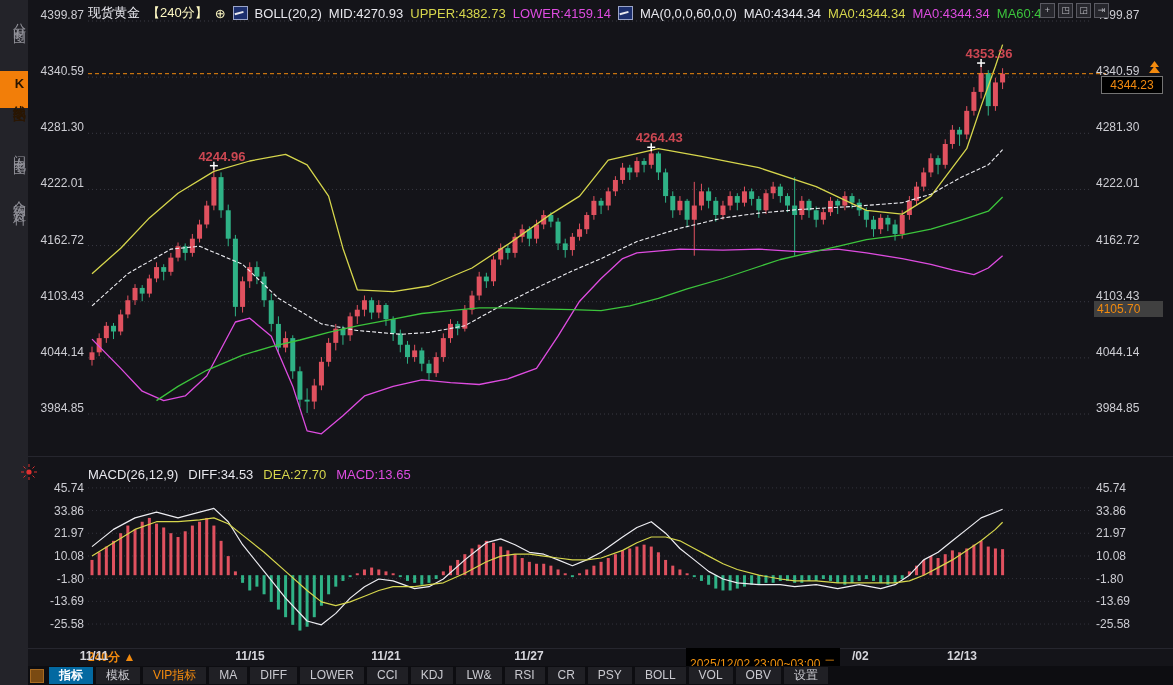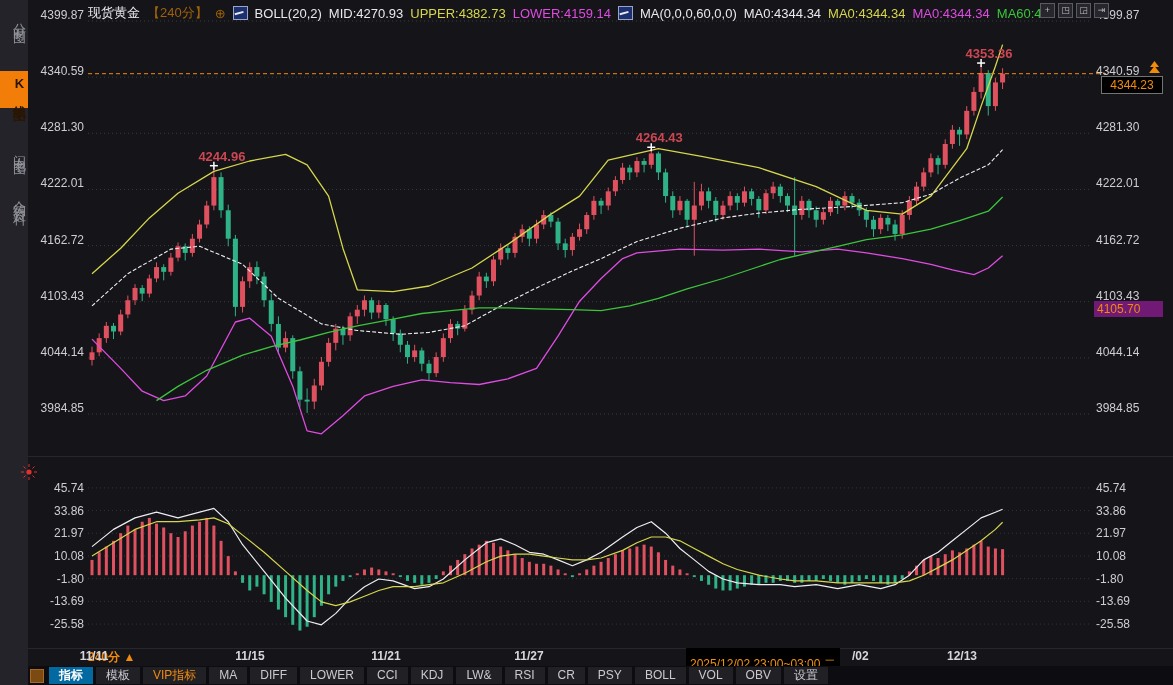--- a/index.html
+++ b/index.html
@@ -8,39 +8,39 @@
   
   .sidebar{position:absolute;left:0;top:0;width:28px;height:685px;background:#232329;z-index:6;}
   .side-tab{writing-mode:vertical-rl;text-orientation:upright;width:28px;text-align:center;
     font-size:13px;letter-spacing:4px;color:#93939b;padding:5px 0;cursor:pointer;box-sizing:border-box;}
   .side-tab.active{background:#f27e09;color:#2a1602;font-weight:bold;}
   
   #chart-svg{position:absolute;left:28px;top:0;z-index:1;}
   
   .legend{position:absolute;left:88px;top:4px;z-index:4;display:flex;align-items:center;gap:7px;
     font-size:13px;color:#e8e8ee;white-space:nowrap;}
-  .lg-orange{color:#a16207;} .lg-yellow{color:#d6d64c;} .lg-magenta{color:#de4ce0;} .lg-green{color:#3cc43c;}
+  .lg-orange{color:#fef9c3;} .lg-yellow{color:#d6d64c;} .lg-magenta{color:#de4ce0;} .lg-green{color:#3cc43c;}
   .mini-ind{display:inline-block;width:13px;height:12px;background:#1c2f6e;border:1px solid #9aa4c8;position:relative;}
   .mini-ind:before{content:"";position:absolute;left:1px;top:5px;width:9px;height:3px;border-top:2px solid #e8e8ee;transform:rotate(-15deg);}
   
   .tools{position:absolute;left:1040px;top:3px;z-index:4;display:flex;gap:3px;}
   .tool-btn{width:13px;height:13px;background:#26262c;border:1px solid #5a5a62;color:#b9b9c0;
     font-size:9px;line-height:12px;text-align:center;cursor:pointer;}
   
   .axlbl{position:absolute;height:14px;line-height:14px;font-size:12px;color:#cdcdd3;z-index:2;}
   .axlbl.left{left:30px;width:54px;text-align:right;}
   .axlbl.right{left:1096px;width:70px;text-align:left;}
   
   .macd-legend{position:absolute;left:88px;top:467px;z-index:4;display:flex;gap:10px;font-size:13px;color:#e8e8ee;}
   
   .hsep{position:absolute;left:28px;width:1145px;height:1px;background:#26262e;z-index:2;}
   
   .price-box{position:absolute;left:1101px;width:60px;height:16px;background:#000;border:1px solid #737373;
     color:#f28a0e;font-size:12px;line-height:16px;text-align:center;z-index:5;}
-  .level-box{position:absolute;left:1094px;width:66px;height:16px;background:#701a75;
+  .level-box{position:absolute;left:1094px;width:66px;height:16px;background:#404040;
     color:#f28a0e;font-size:12px;line-height:16px;text-align:left;padding-left:3px;z-index:4;}
   .price-marker{position:absolute;left:1148px;z-index:6;}
   
   .xaxis{position:absolute;left:28px;top:648px;width:1145px;height:18px;z-index:3;}
   .interval-lbl{position:absolute;left:60px;top:1px;color:#f28a0e;font-size:12px;font-weight:bold;}
   .x-tick{position:absolute;top:1px;width:60px;margin-left:-30px;text-align:center;
     color:#d6d6dc;font-size:12px;font-weight:bold;}
   .cross-date{position:absolute;left:658px;top:0;background:#000;color:#f2920e;font-size:12px;
     line-height:16px;padding:8px 4px;white-space:nowrap;z-index:4;}
   .x-remnant{position:absolute;left:824px;top:1px;color:#d6d6dc;font-size:12px;font-weight:bold;z-index:3;}
@@ -506,20 +506,26 @@
     <span class="lg-green">MA60:4</span>
   </div>
 
   <div class="tools">
     <span class="tool-btn">+</span>
     <span class="tool-btn">◳</span>
     <span class="tool-btn">◲</span>
     <span class="tool-btn">⇥</span>
   </div>
 
+  <div class="macd-legend">
+    <span>MACD(26,12,9)</span>
+    <span>DIFF:34.53</span>
+    <span class="lg-yellow">DEA:27.70</span>
+    <span class="lg-magenta">MACD:13.65</span>
+  </div>
 
   <div class="hsep" style="top:456px"></div>
   <div class="hsep" style="top:648px"></div>
 
   <div class="price-box" id="price-box" style="top: 75.6911px;">4344.23</div>
   <div class="level-box" id="level-box" style="top: 300.579px;">4105.70</div>
   <span class="price-marker" id="price-marker" style="top: 59.6911px;">
     <svg width="13" height="13">
         <polygon points="6.5,0 11,6 2,6" fill="#f28a0e"></polygon>
         <polygon points="6.5,5 12,12 1,12" fill="#f28a0e"></polygon>

